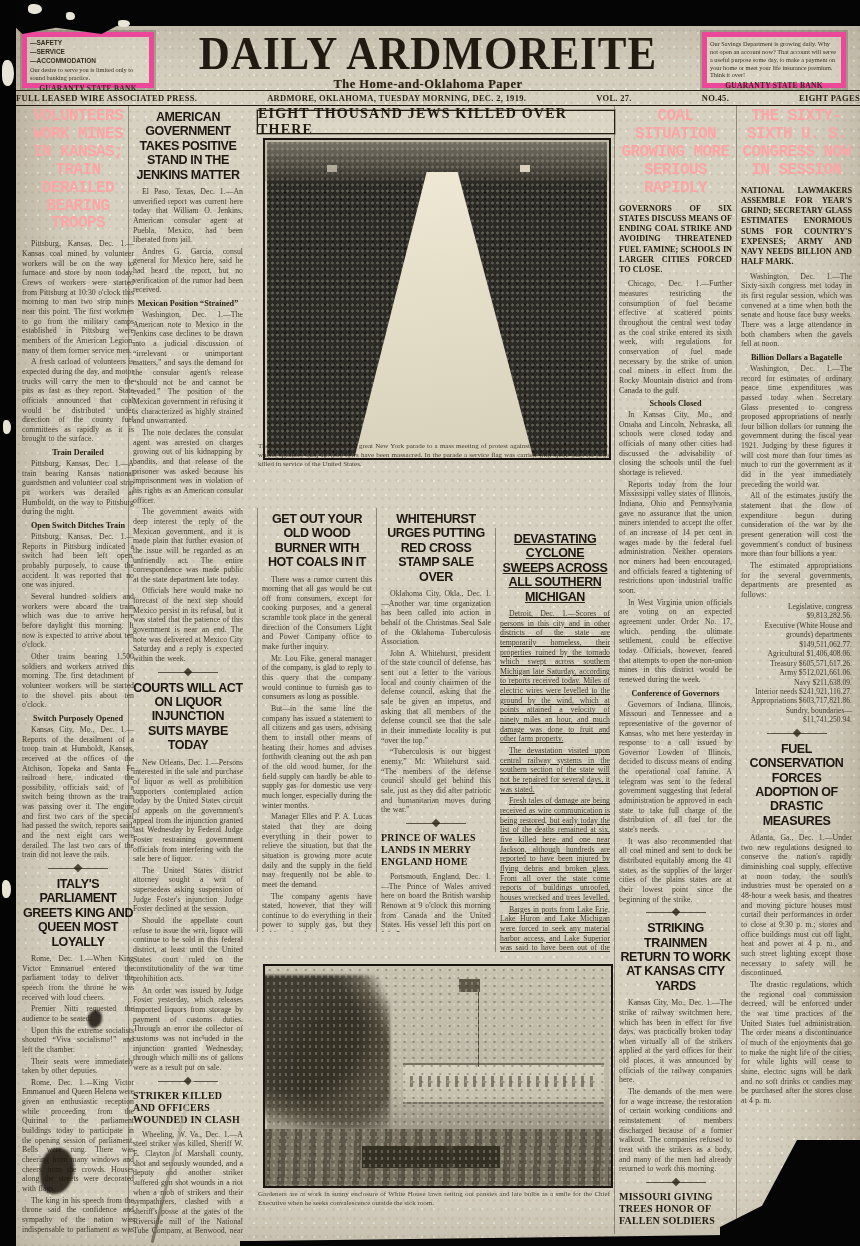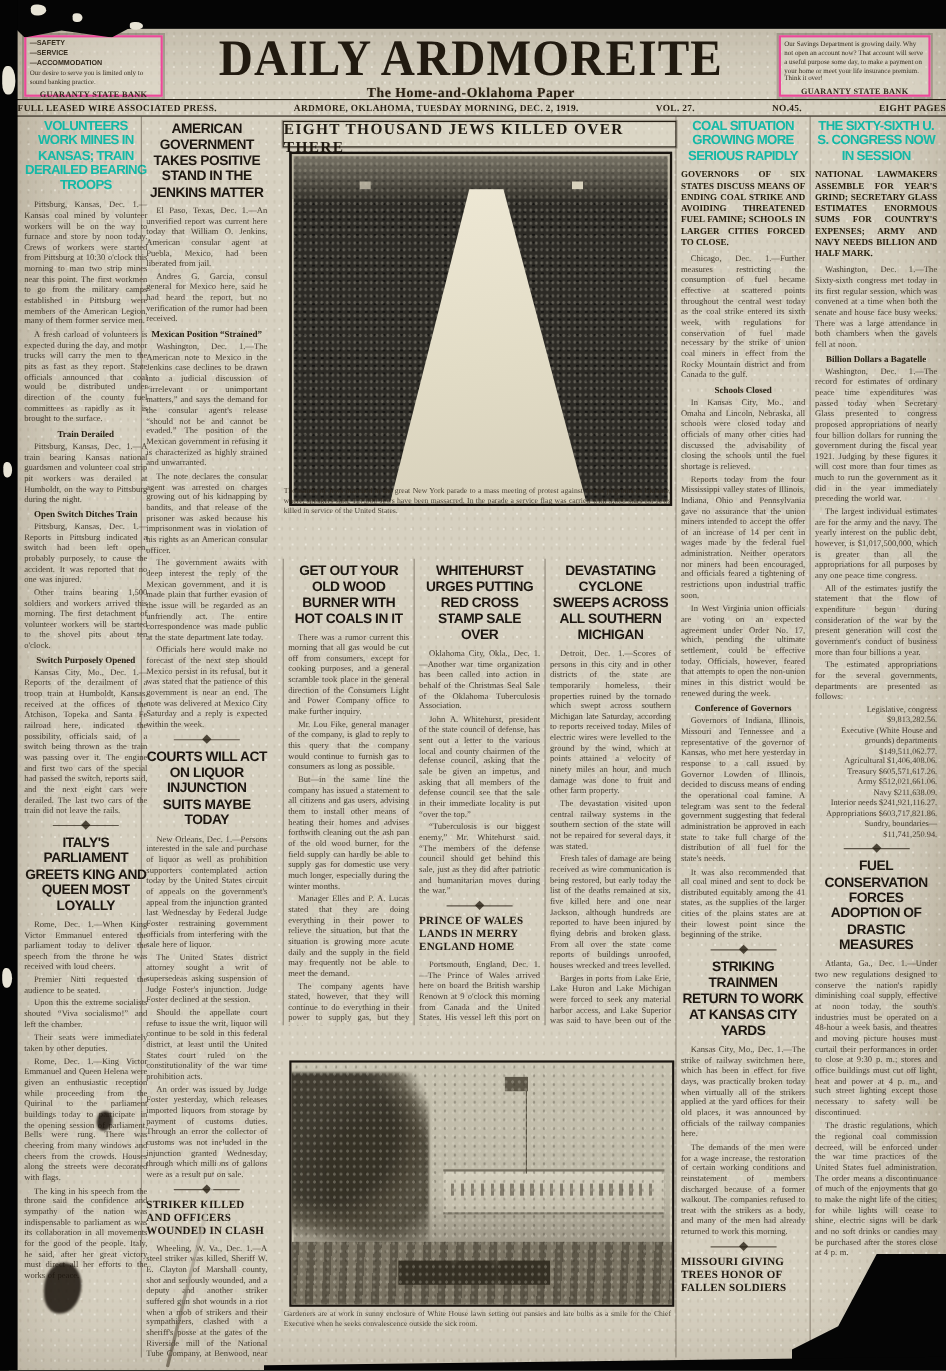--- a/index.html
+++ b/index.html
@@ -19,21 +19,21 @@
   .blot{position:absolute;background:rgba(25,18,10,.85);border-radius:55% 45% 60% 40%;z-index:5;filter:blur(1px);}
   .scratch{position:absolute;width:3px;height:210px;background:linear-gradient(rgba(245,242,230,.7),rgba(60,48,30,.55));
            transform:rotate(14deg);z-index:5;border-radius:2px;}
   .top-band{position:absolute;left:0;top:0;width:860px;height:26px;background:#050505;z-index:6;}
   .corner-br{position:absolute;left:720px;top:1140px;width:140px;height:106px;background:#050505;z-index:8;
              clip-path:polygon(55% 0,100% 0,100% 100%,0 100%,0 82%,30% 62%);}
   .bottom-band{position:absolute;left:240px;top:1232px;width:620px;height:14px;background:#050505;z-index:8;
                clip-path:polygon(0 65%,100% 10%,100% 100%,0 100%);}
   
   .masthead{position:absolute;left:22px;top:32px;width:824px;height:56px;display:flex;z-index:3;}
-  .ad-box{width:116px;border:2px solid #ec4899;box-shadow:0 0 0 2px rgba(42,35,24,.25);
+  .ad-box{width:116px;border:5px solid #ec4899;box-shadow:0 0 0 2px rgba(42,35,24,.25);
           padding:2px 3px;color:#352c1e;background:rgba(235,230,216,.35);}
   .ad-box.right{width:128px;}
   .ad-lines{font-family:"Liberation Sans",sans-serif;font-weight:bold;font-size:6.5px;line-height:1.35;}
   .ad-note{font-size:6.3px;line-height:1.25;margin-top:1px;}
   .ad-bank{font-weight:bold;font-size:7.5px;text-align:center;margin-top:2px;letter-spacing:.3px;}
   .title-wrap{flex:1;text-align:center;color:#211a10;}
   .paper-title{font-family:"Liberation Serif",serif;font-weight:bold;font-size:43px;line-height:1.0;
                letter-spacing:1px;transform:scaleY(1.08);}
   .paper-subtitle{font-weight:bold;font-size:12.5px;margin-top:2px;letter-spacing:.5px;color:#2b2214;
                   text-shadow:0 0 1px rgba(60,40,20,.4);}
@@ -41,40 +41,40 @@
             border-top:1.5px solid #241d13;border-bottom:1.5px solid #241d13;
             display:flex;align-items:center;justify-content:space-between;
             font-weight:bold;font-size:8.5px;color:#2c2416;letter-spacing:.3px;padding:0 2px;}
   
   .col{position:absolute;overflow:hidden;z-index:2;padding:0 4px;box-sizing:border-box;color:#2e261a;}
   .rule{border-left:1px solid rgba(55,45,32,.45);}
   #c1{left:18px;top:106px;width:120px;height:1128px;}
   #c2{left:128px;top:106px;width:119px;height:1128px;}
   #c3{left:257px;top:508px;width:119px;height:424px;}
   #c4{left:376px;top:508px;width:119px;height:424px;}
-  #c5{left:495px;top:508px;width:119px;height:424px;}
+  #c5{left:495px;top:528px;width:119px;height:424px;text-decoration:underline;}
   #c6{left:614px;top:106px;width:122px;height:1128px;}
   #c7{left:736px;top:106px;width:120px;height:1128px;}
-  .h-xl{font-family:Liberation Sans, sans-serif;font-weight:bold;font-size:12px;line-height:1.12;
-        letter-spacing:-0.6px;color:#14b8a6;margin:2px 0 6px 0;text-align:center;}
+  .h-xl{font-family:Liberation Mono, monospace;font-weight:bold;font-size:16px;line-height:1.12;
+        letter-spacing:-0.6px;color:#fca5a5;margin:2px 0 6px 0;text-align:center;}
   .h-lg{font-family:"Liberation Sans",sans-serif;font-weight:bold;font-size:12.5px;line-height:1.15;
         letter-spacing:-0.4px;color:#1d1711;margin:4px 0 5px 0;text-align:center;}
   .h-md{font-weight:bold;font-size:10px;line-height:1.2;color:#221b12;margin:4px 0 4px 0;text-align:left;letter-spacing:.2px;}
   .subhead{font-weight:bold;font-size:8.2px;text-align:center;margin:4px 0 2px 0;color:#2a2214;}
   .deck{font-weight:bold;font-size:8.2px;line-height:1.25;text-align:justify;margin:2px 0 4px 0;color:#29210f;}
   .para{font-size:7.8px;line-height:1.24;text-align:justify;text-indent:9px;margin:0 0 2px 0;
         color:rgba(44,35,23,.88);word-spacing:.4px;}
   .figline{font-size:7.6px;line-height:1.25;margin:0;color:rgba(44,35,23,.88);padding-left:6px;text-indent:-6px;text-align:right;}
   .story-divider{height:10px;margin:3px auto;width:60px;position:relative;}
   .story-divider::before{content:"";position:absolute;left:0;right:0;top:5px;border-top:1px solid rgba(40,32,20,.7);}
   .story-divider::after{content:"";position:absolute;left:27px;top:2px;width:6px;height:6px;background:rgba(40,32,20,.8);
         transform:rotate(45deg);}
   
   .boxed-head{position:absolute;border:1.5px solid #241d13;box-shadow:0 0 0 1px rgba(36,29,19,.3);
-              display:flex;align-items:flex-start;justify-content:center;z-index:3;
+              display:flex;align-items:center;justify-content:center;z-index:3;
               font-weight:bold;font-size:14px;letter-spacing:1.2px;color:#1f1910;background:rgba(230,225,210,.3);}
   #parade-head{left:257px;top:110px;width:356px;height:22px;}
   #flowers-head{left:257px;top:936px;width:357px;height:24px;}
   
   .photo{position:absolute;z-index:3;border:2px solid #1a1510;box-shadow:inset 0 0 0 2px #c9c3b0;overflow:hidden;}
   #parade-photo{left:263px;top:138px;width:344px;height:318px;background:#2c2a25;}
   #parade-photo .grain{position:absolute;inset:0;
      background-image:radial-gradient(rgba(230,225,205,.28) 1px,transparent 1.6px),
                       radial-gradient(rgba(0,0,0,.5) 1px,transparent 1.4px);
      background-size:5px 6px,8px 7px;}
@@ -183,20 +183,21 @@
   <div class="photo-caption" id="flowers-caption">Gardeners are at work in sunny enclosure of White House lawn setting out pansies and late bulbs as a smile for the Chief Executive when he seeks convalescence outside the sick room.</div>
 
   <div class="col" id="c1">
       <div class="h-xl">VOLUNTEERS WORK MINES IN KANSAS; TRAIN DERAILED BEARING TROOPS</div>
       <div class="para">Pittsburg, Kansas, Dec. 1.—Kansas coal mined by volunteer workers will be on the way to furnace and store by noon today. Crews of workers were started from Pittsburg at 10:30 o'clock this morning to man two strip mines near this point. The first workmen to go from the military camps established in Pittsburg were members of the American Legion, many of them former service men.</div>
       <div class="para">A fresh carload of volunteers is expected during the day, and motor trucks will carry the men to the pits as fast as they report. State officials announced that coal would be distributed under direction of the county fuel committees as rapidly as it is brought to the surface.</div>
       <div class="subhead">Train Derailed</div>
       <div class="para">Pittsburg, Kansas, Dec. 1.—A train bearing Kansas national guardsmen and volunteer coal strip pit workers was derailed at Humboldt, on the way to Pittsburg during the night.</div>
       <div class="subhead">Open Switch Ditches Train</div>
       <div class="para">Pittsburg, Kansas, Dec. 1.—Reports in Pittsburg indicated a switch had been left open, probably purposely, to cause the accident. It was reported that no one was injured.</div>
+      <div class="para">Several hundred soldiers and workers were aboard the train which was due to arrive here before daylight this morning. It now is expected to arrive about ten o'clock.</div>
       <div class="para">Other trains bearing 1,500 soldiers and workers arrived this morning. The first detachment of volunteer workers will be started to the shovel pits about ten o'clock.</div>
       <div class="subhead">Switch Purposely Opened</div>
       <div class="para">Kansas City, Mo., Dec. 1.—Reports of the derailment of a troop train at Humboldt, Kansas, received at the offices of the Atchison, Topeka and Santa Fe railroad here, indicated the possibility, officials said, of a switch being thrown as the train was passing over it. The engine and first two cars of the special had passed the switch, reports said, and the next eight cars were derailed. The last two cars of the train did not leave the rails.</div>
       <div class="story-divider"></div>
       <div class="h-lg">ITALY'S PARLIAMENT GREETS KING AND QUEEN MOST LOYALLY</div>
       <div class="para">Rome, Dec. 1.—When King Victor Emmanuel entered the parliament today to deliver the speech from the throne he was received with loud cheers.</div>
       <div class="para">Premier Nitti requested the audience to be seated.</div>
       <div class="para">Upon this the extreme socialists shouted “Viva socialismo!” and left the chamber.</div>
       <div class="para">Their seats were immediately taken by other deputies.</div>
       <div class="para">Rome, Dec. 1.—King Victor Emmanuel and Queen Helena were given an enthusiastic reception while proceeding from the Quirinal to the parliament buildings today to participate in the opening session of parliament. Bells were rung. There was cheering from many windows and cheers from the crowds. Houses along the streets were decorated with flags.</div>
@@ -262,21 +263,20 @@
       <div class="para">The demands of the men were for a wage increase, the restoration of certain working conditions and reinstatement of members discharged because of a former walkout. The companies refused to treat with the strikers as a body, and many of the men had already returned to work this morning.</div>
       <div class="story-divider"></div>
       <div class="h-md">MISSOURI GIVING TREES HONOR OF FALLEN SOLDIERS</div>
     </div>
   <div class="col rule" id="c7">
       <div class="h-xl">THE SIXTY-SIXTH U. S. CONGRESS NOW IN SESSION</div>
       <div class="deck">NATIONAL LAWMAKERS ASSEMBLE FOR YEAR'S GRIND; SECRETARY GLASS ESTIMATES ENORMOUS SUMS FOR COUNTRY'S EXPENSES; ARMY AND NAVY NEEDS BILLION AND HALF MARK.</div>
       <div class="para">Washington, Dec. 1.—The Sixty-sixth congress met today in its first regular session, which was convened at a time when both the senate and house face busy weeks. There was a large attendance in both chambers when the gavels fell at noon.</div>
       <div class="subhead">Billion Dollars a Bagatelle</div>
       <div class="para">Washington, Dec. 1.—The record for estimates of ordinary peace time expenditures was passed today when Secretary Glass presented to congress proposed appropriations of nearly four billion dollars for running the government during the fiscal year 1921. Judging by these figures it will cost more than four times as much to run the government as it did in the year immediately preceding the world war.</div>
-      <div class="para">The largest individual estimates are for the army and the navy. The yearly interest on the public debt, however, is $1,017,500,000, which is greater than all the appropriations for all purposes by any one peace time congress.</div>
       <div class="para">All of the estimates justify the statement that the flow of expenditure begun during consideration of the war by the present generation will cost the government's conduct of business more than four billions a year.</div>
       <div class="para">The estimated appropriations for the several governments, departments are presented as follows:</div>
       <div class="figline">Legislative, congress $9,813,282.56.</div>
       <div class="figline">Executive (White House and grounds) departments $149,511,062.77.</div>
       <div class="figline">Agricultural $1,406,408.06.</div>
       <div class="figline">Treasury $605,571,617.26.</div>
       <div class="figline">Army $512,021,661.06.</div>
       <div class="figline">Navy $211,638.09.</div>
       <div class="figline">Interior needs $241,921,116.27.</div>
       <div class="figline">Appropriations $603,717,821.86.</div>

